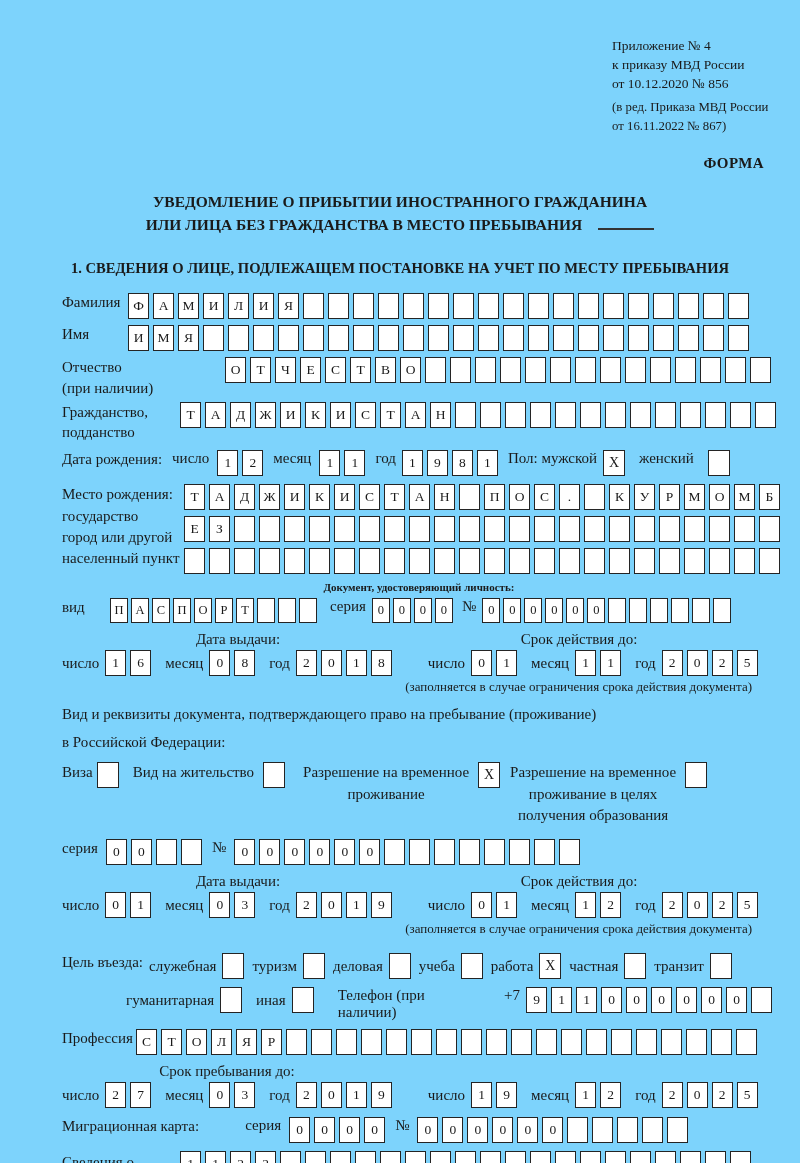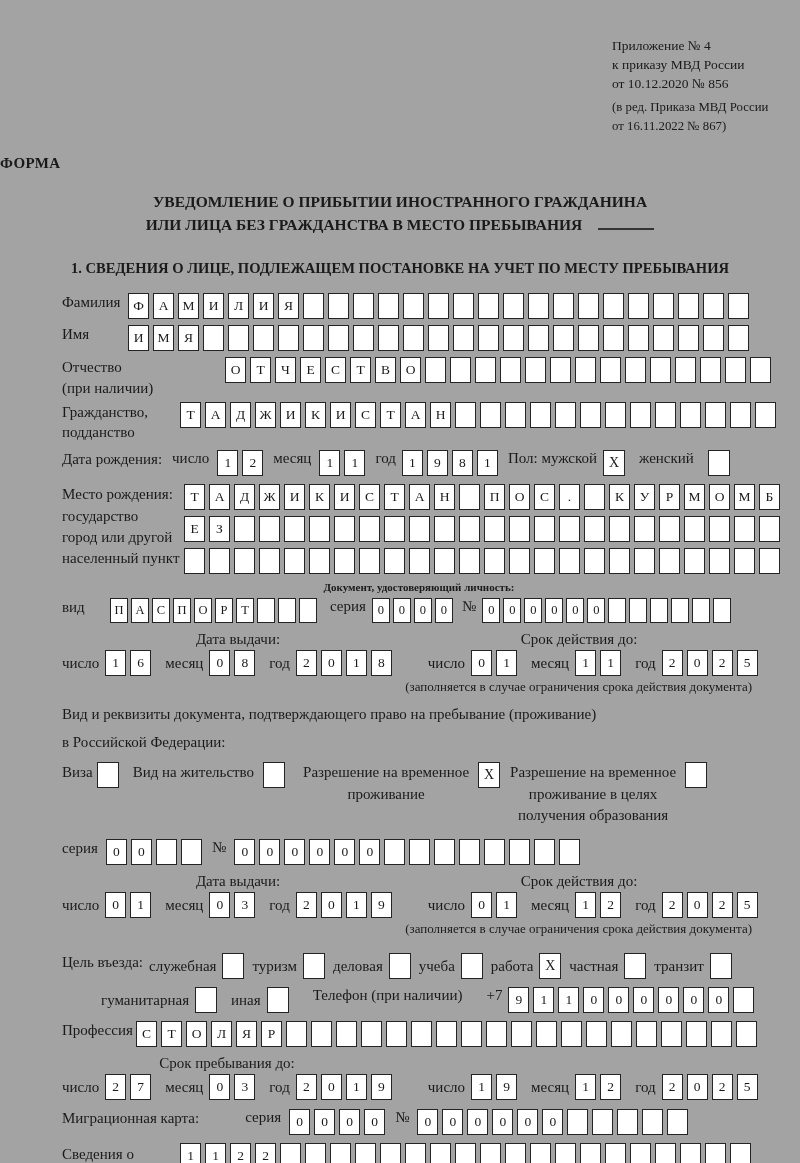--- a/index.html
+++ b/index.html
@@ -2,26 +2,26 @@
 <html><head>
 <meta charset="utf-8">
 <style>
   * { box-sizing: border-box; margin: 0; padding: 0; }
   html, body { background: #ffffff; }
   body {
     width: 800px; height: 1163px;
     font-family: "Liberation Serif", "DejaVu Serif", serif;
     color: #1a1a1a; font-size: 15px;
   }
-  .page { position: relative; width: 800px; height: 1163px; overflow: hidden; background: #a3a3a3; }
+  .page { position: relative; width: 800px; height: 1163px; overflow: hidden; background: #7dd3fc; }
 
   .hdr { margin: 36px 0 0 612px; font-size: 13.5px; line-height: 1.42; }
   .hdr-sub { font-size: 12.8px; }
   .hdr-sub.first { margin-top: 5px; }
-  .forma { font-weight: bold; text-align: left; margin: 20px 36px 0 0; font-size: 15px; letter-spacing: .4px; }
+  .forma { font-weight: bold; text-align: right; margin: 20px 36px 0 0; font-size: 15px; letter-spacing: .4px; }
 
   .title { text-align: center; font-weight: bold; font-size: 15.5px; margin-top: 18px; line-height: 1.5; }
   .blank-line { display: inline-block; width: 56px; border-bottom: 2px solid #333; margin-left: 16px; }
 
   .sec { text-align: center; font-weight: bold; font-size: 14.6px; margin-top: 24px; }
 
   .content { margin: 12px 24px 0 62px; }
 
   .row { display: flex; align-items: flex-start; margin-top: 6px; }
   .row.top { align-items: flex-start; }
@@ -559,21 +559,21 @@
       <span class="purpose-item gap8">
         <span>частная</span>
         <span class="cb"></span>
       </span>
       <span class="purpose-item gap8">
         <span>транзит</span>
         <span class="cb"></span>
       </span>
     </div>
 
-    <div class="row" style="margin-top:8px; margin-left:39px">
+    <div class="row" style="margin-top:8px; margin-left:64px">
       <span class="purpose-item">
         <span>гуманитарная</span>
         <span class="cb"></span>
       </span>
       <span class="purpose-item gap14">
         <span>иная</span>
         <span class="cb"></span>
       </span>
       <span class="gap24">Телефон (при наличии)</span>
       <span class="gap24">+7</span>

